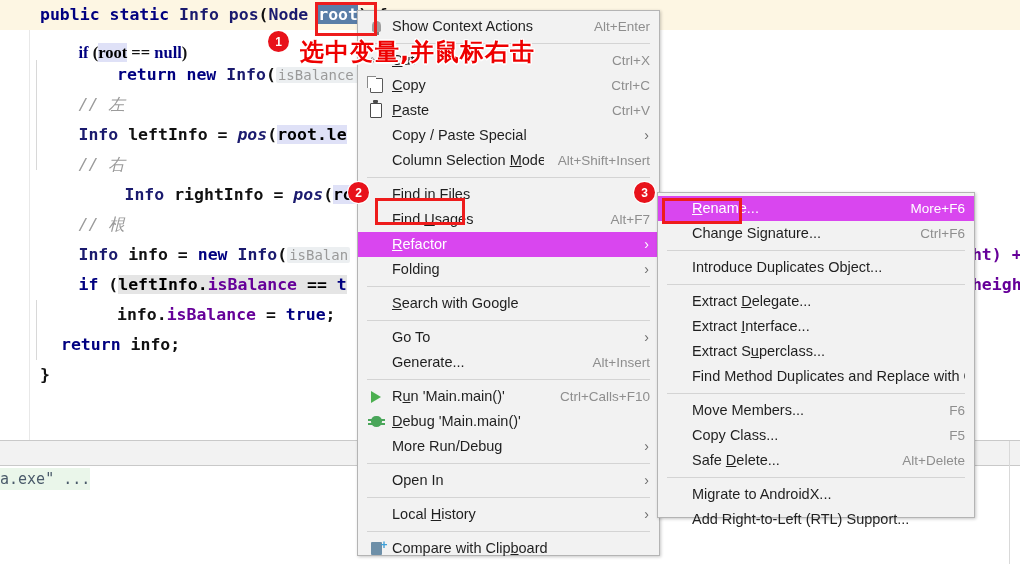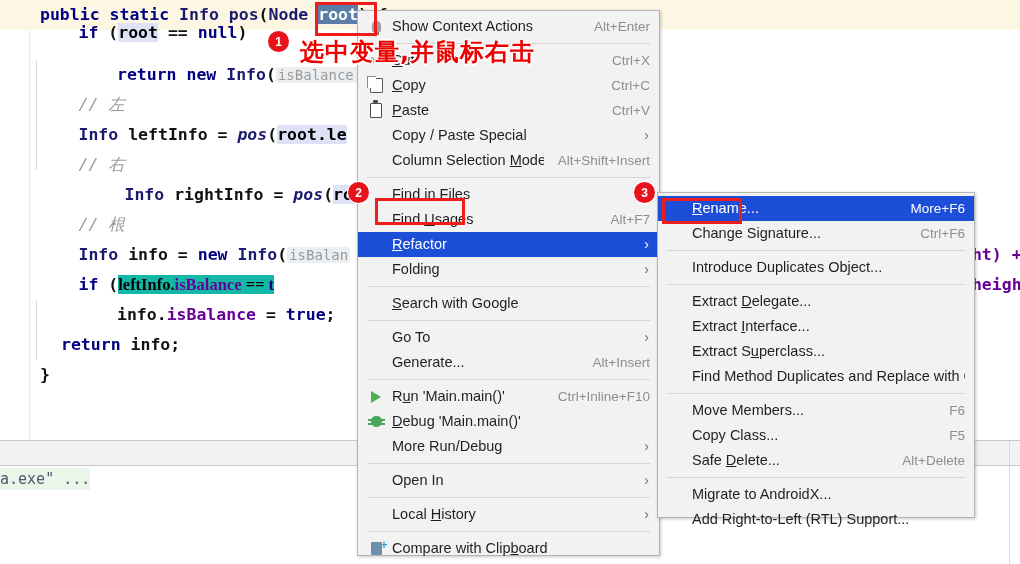--- a/index.html
+++ b/index.html
@@ -38,21 +38,21 @@
   .mth{color:#1a1a6e;font-style:italic;}
   .fld{color:#660099;}
   .cmt{color:#9b9b9b;font-style:italic;font-weight:normal;}
   .plain{color:#111111;}
   .ident-hl{background:#dfe1f7;}
   .sel{background:#5a7ea8;color:#ffffff;}
   .param-hint{
     background:#eceff1;color:#9a9a9a;font-weight:normal;font-size:14px;
     padding:0 2px;border-radius:2px;
   }
-  .stmt-hl{background:#14b8a6;font-family:Liberation Serif, serif;}
+  .stmt-hl{background:#e5e5e5;}
 
   
   #hsplit{position:absolute;left:0;top:440px;width:1020px;height:1px;background:#c9c9c9;}
   #toolwin-head{
     position:absolute;left:0;top:441px;width:1020px;height:24px;
     background:#f2f2f2;border-bottom:1px solid #c9c9c9;
   }
   #console{
     position:absolute;left:0;top:466px;width:1020px;height:98px;background:#ffffff;
   }
@@ -75,21 +75,21 @@
   #ctx-menu{left:357px;top:10px;width:303px;height:546px;}
   #sub-menu{left:657px;top:192px;width:318px;height:326px;}
 
   .mi{
     position:relative;height:25px;line-height:25px;
     display:flex;align-items:center;
     padding-left:8px;padding-right:9px;
     font-size:14.5px;color:#1f1f1f;cursor:default;
     box-sizing:border-box;
   }
-  .mi.sel-item{background:#1d4ed8;color:#ffffff;}
+  .mi.sel-item{background:#d946ef;color:#ffffff;}
   .mi.sel-item .accel{color:#ffffff;}
   .mi .ic{
     width:20px;min-width:20px;height:16px;margin-right:6px;
     display:flex;align-items:center;justify-content:center;
     font-size:13px;line-height:1;
   }
   .mi .lbl{flex:1;white-space:nowrap;overflow:hidden;}
   .mi .lbl u{text-decoration:underline;}
   .mi .accel{color:#8e8e8e;font-size:13.5px;margin-left:14px;white-space:nowrap;}
   .mi .arrow{color:#6e6e6e;font-size:14px;margin-left:10px;width:7px;text-align:center;}
@@ -157,21 +157,21 @@
 </style>
 </head>
 <body>
 
 <div id="editor">
   <div id="gutter"></div>
   <div id="gutter-line"></div>
   <div id="code-lines">
       <div class="cur-line-bg" style="top: 0px;"></div>
       <div class="code-line" style="top: 0px; left: 40px;"><span class="kw">public</span><span class="plain"> </span><span class="kw">static</span><span class="plain"> </span><span class="cls">Info</span><span class="plain"> </span><span class="cls">pos</span><span class="plain">(</span><span class="cls">Node</span><span class="plain"> </span><span class="sel">root</span><span class="plain">) {</span></div>
-      <div class="code-line" style="top: 18px; left: 78.48px;"><span class="kw">if</span><span class="plain"> (</span><span class="ident-hl">root</span><span class="plain"> == </span><span class="kw">null</span><span class="plain">)</span></div>
+      <div class="code-line" style="top: 38px; left: 78.48px; font-family: Liberation Serif, serif;"><span class="kw">if</span><span class="plain"> (</span><span class="ident-hl">root</span><span class="plain"> == </span><span class="kw">null</span><span class="plain">)</span></div>
       <div class="code-line" style="top: 60px; left: 116.96px;"><span class="kw">return</span><span class="plain"> </span><span class="kw">new</span><span class="plain"> </span><span class="cls">Info</span><span class="plain">(</span><span class="param-hint">isBalance:</span></div>
       <div class="code-line" style="top: 90px; left: 78.48px;"><span class="cmt">// 左</span></div>
       <div class="code-line" style="top: 120px; left: 78.48px;"><span class="cls">Info</span><span class="plain"> leftInfo = </span><span class="mth">pos</span><span class="plain">(</span><span class="ident-hl">root.le</span></div>
       <div class="code-line" style="top: 150px; left: 78.48px;"><span class="cmt">// 右</span></div>
       <div class="code-line" style="top: 180px; left: 78.48px; margin-left: 46px;"><span class="cls">Info</span><span class="plain"> rightInfo = </span><span class="mth">pos</span><span class="plain">(</span><span class="ident-hl">root.r</span></div>
       <div class="code-line" style="top: 210px; left: 78.48px;"><span class="cmt">// 根</span></div>
       <div class="code-line" style="top: 240px; left: 78.48px;"><span class="cls">Info</span><span class="plain"> info = </span><span class="kw">new</span><span class="plain"> </span><span class="cls">Info</span><span class="plain">(</span><span class="param-hint">isBalan</span></div>
       <div class="code-line" style="top: 270px; left: 78.48px;"><span class="kw">if</span><span class="plain"> (</span><span class="stmt-hl">leftInfo</span><span class="stmt-hl">.</span><span class="fld stmt-hl">isBalance</span><span class="stmt-hl"> == </span><span class="kw stmt-hl">t</span></div>
       <div class="code-line" style="top: 300px; left: 116.96px;"><span class="plain">info.</span><span class="fld">isBalance</span><span class="plain"> = </span><span class="kw">true</span><span class="plain">;</span></div>
       <div class="code-line" style="top: 330px; left: 61px;"><span class="kw">return</span><span class="plain"> info;</span></div>
@@ -267,21 +267,21 @@
       <span class="ic"></span>
       <span class="lbl">Generate...</span>
       <span class="accel">Alt+Insert</span>
     </div>
     <div class="sep"></div>
     <div class="mi">
       <span class="ic">
         <span class="ico-run"></span>
       </span>
       <span class="lbl">R<u>u</u>n 'Main.main()'</span>
-      <span class="accel">Ctrl+Inline+F10</span>
+      <span class="accel">Ctrl+Calls+F10</span>
     </div>
     <div class="mi">
       <span class="ic">
         <span class="ico-bug"></span>
       </span>
       <span class="lbl"><u>D</u>ebug 'Main.main()'</span>
     </div>
     <div class="mi">
       <span class="ic"></span>
       <span class="lbl">More Run/Debug</span>

